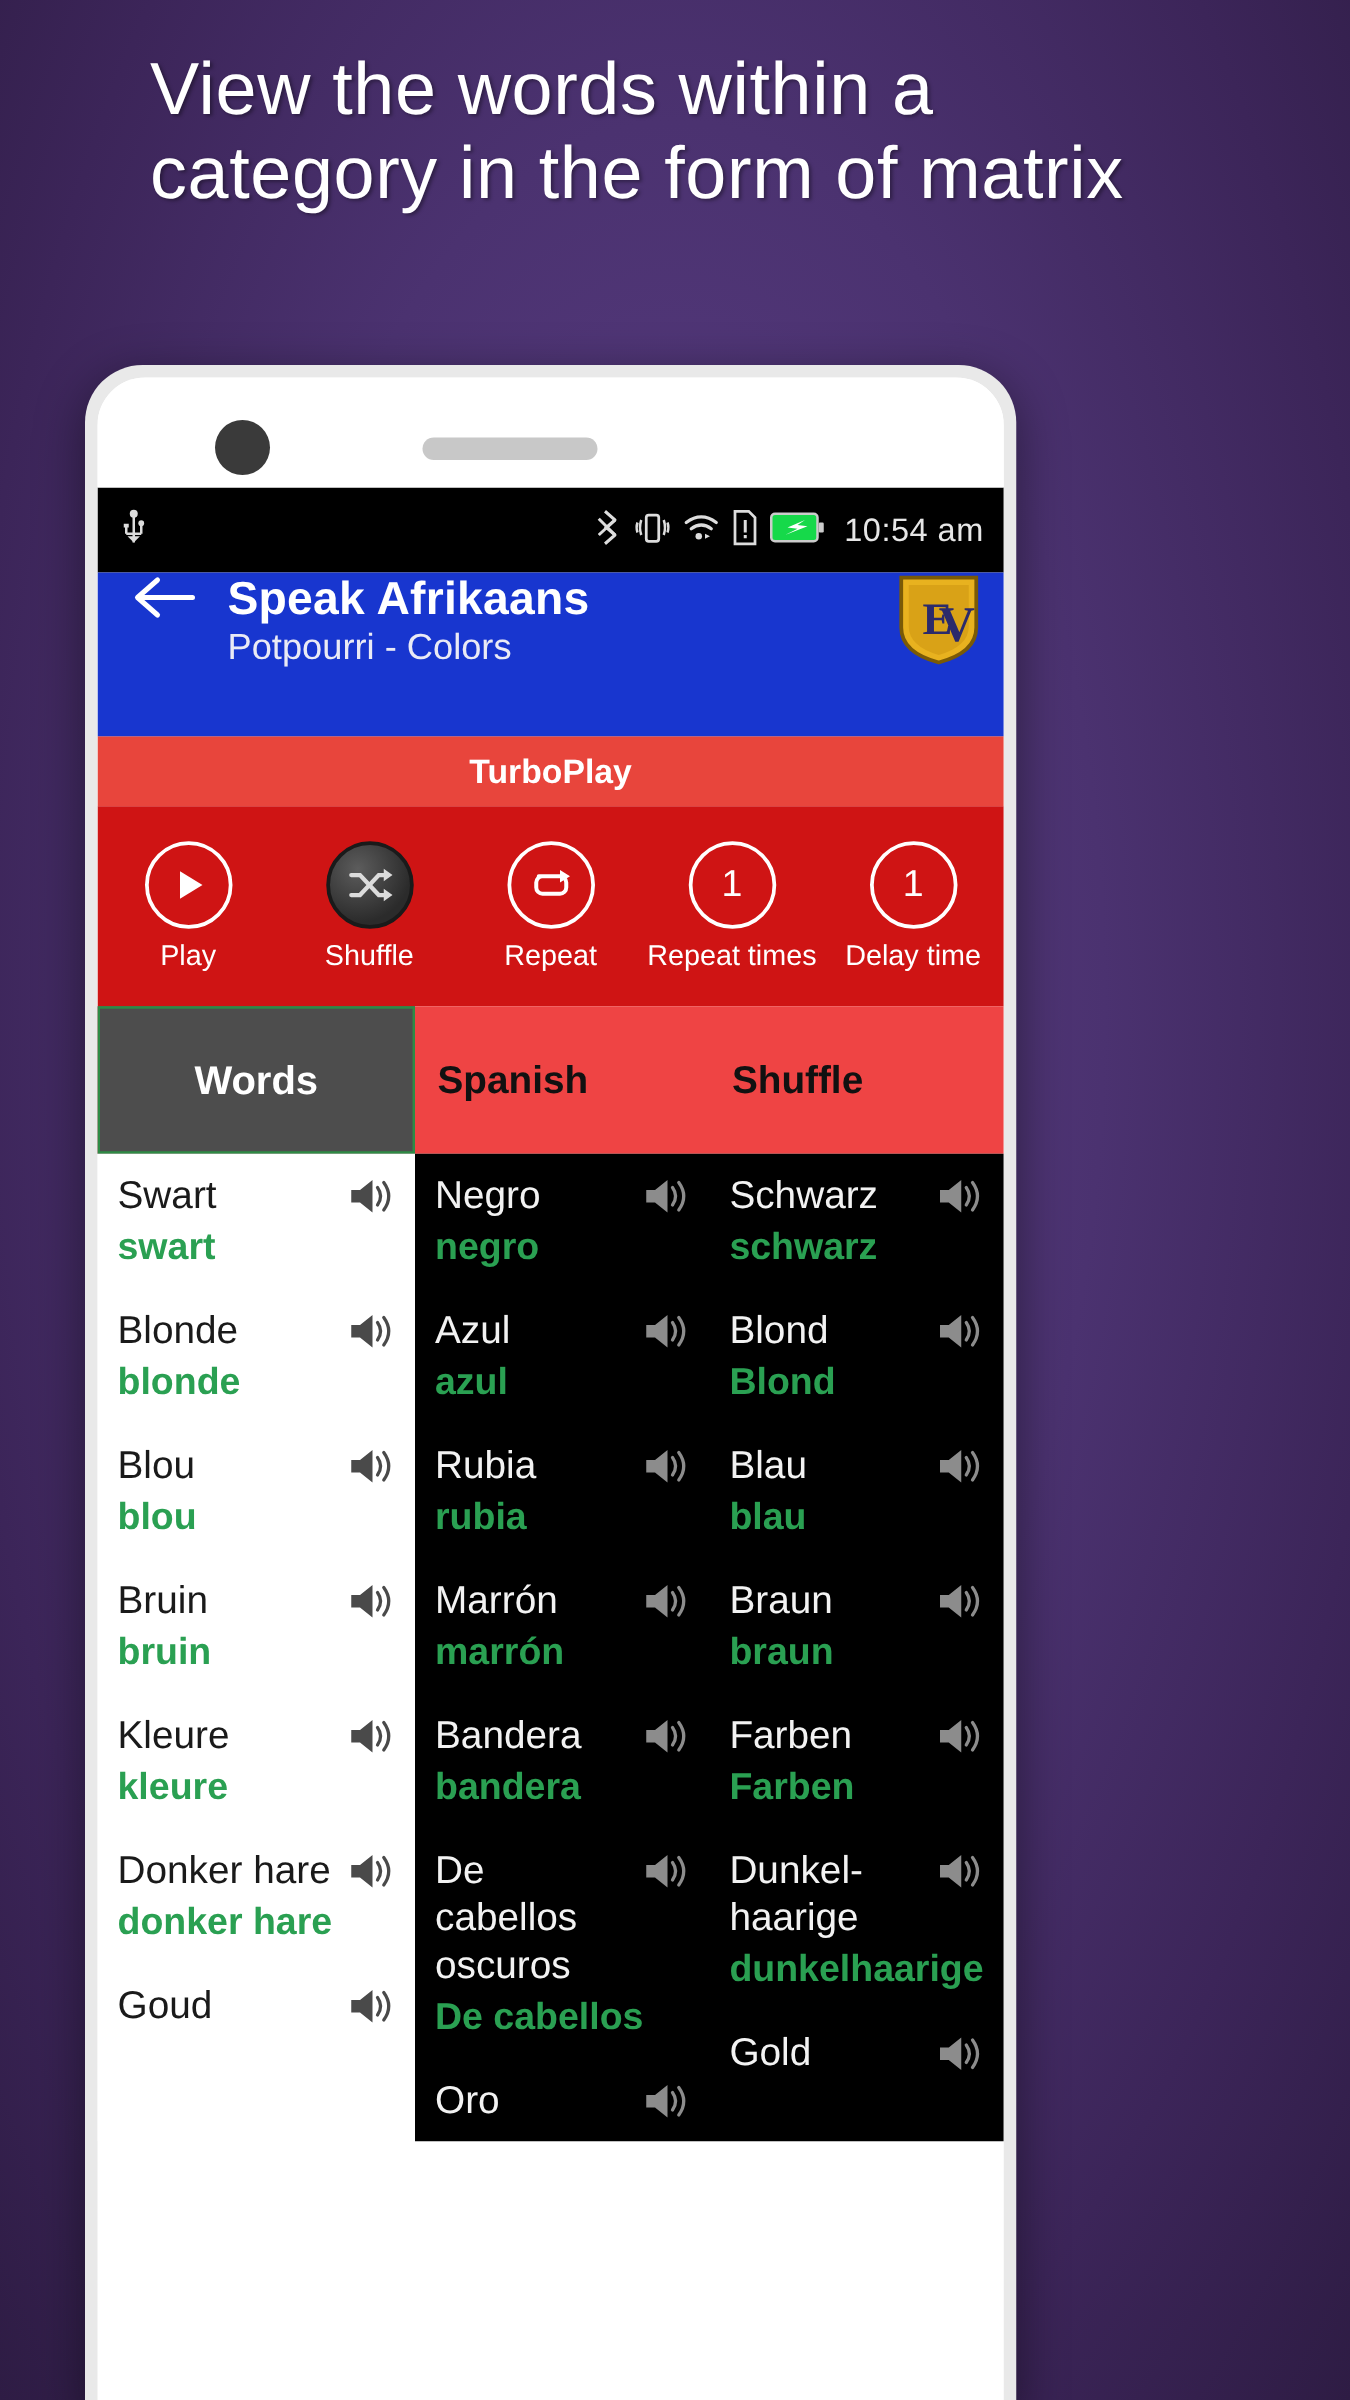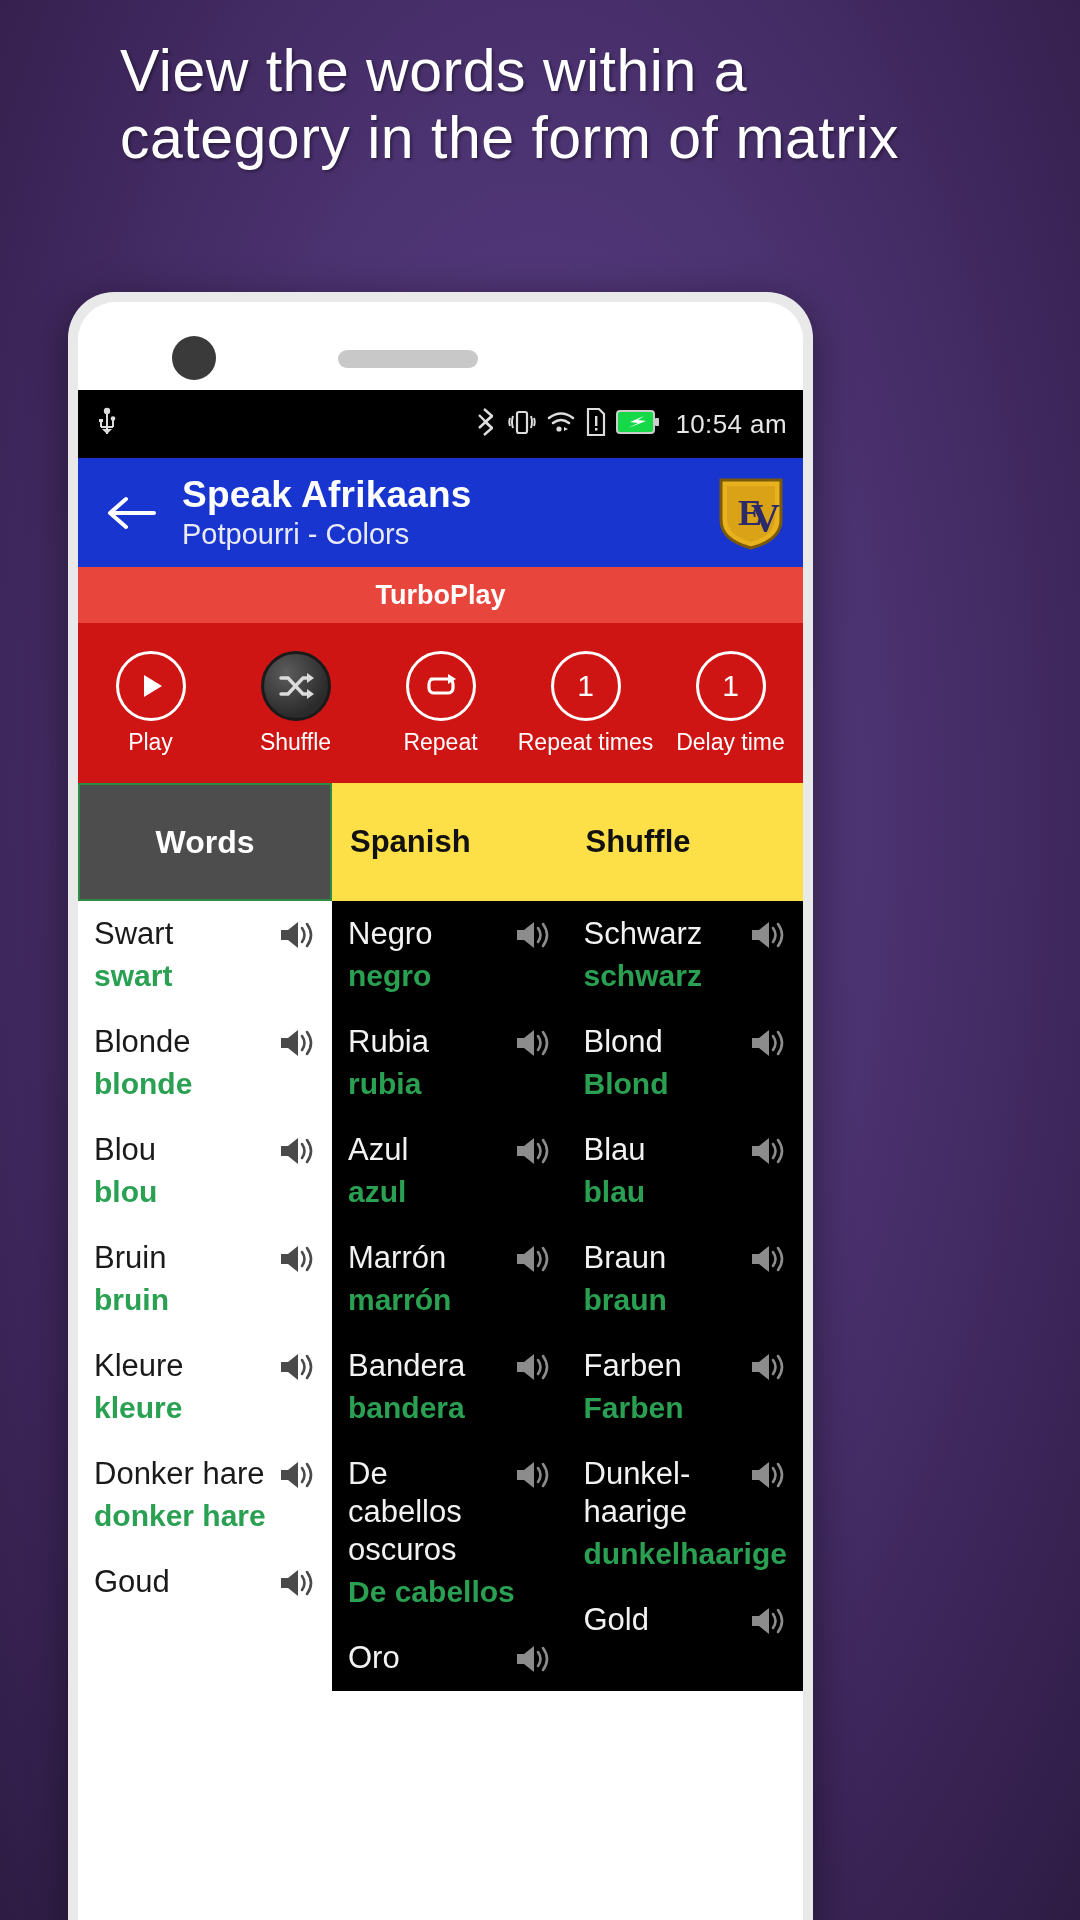--- a/index.html
+++ b/index.html
@@ -65,22 +65,22 @@
     color:#e8e8e8;
   }
   .sb-left { display:flex; align-items:center; gap:6px; }
   .sb-right { margin-left:auto; display:flex; align-items:center; gap:9px; }
   .sb-ic { display:block; }
   .sb-clock { font-size:26px; color:#e6e6e6; margin-left:6px; letter-spacing:.4px; }
 
   
   .appbar {
     background:#1836cf;
-    height:109px;
-    display:flex; align-items:center;
+    height:131px;
+    display:flex; align-items:flex-start;
     padding:0 18px 0 22px;
     position:relative;
   }
   .back-arrow { width:62px; flex:0 0 62px; display:flex; align-items:center; justify-content:center; }
   .titles { margin-left:20px; }
   .app-title { color:#fff; font-size:37px; font-weight:bold; line-height:42px; letter-spacing:.2px; }
   .app-sub   { color:#eaeaf5; font-size:29px; line-height:36px; font-weight:400; }
   .ev-logo { margin-left:auto; width:68px; height:74px; position:relative; }
 
   
@@ -103,21 +103,21 @@
     display:flex; align-items:center; justify-content:center;
     color:#fff; font-size:30px;
   }
   .tb-circle.filled {
     background:radial-gradient(circle at 35% 30%, #5c5c5c, #2b2b2b 70%);
     border:3px solid #1a1a1a;
   }
   .tb-label { color:#fff; font-size:23px; white-space:nowrap; }
 
   
-  .colhead { display:flex; height:118px; background:#fde047; }
+  .colhead { display:flex; height:118px; background:#ef4444; }
   .colhead .ch-words {
     width:254px; background:#4d4d4d;
     border:2px solid #2e8b45;
     display:flex; align-items:center; justify-content:center;
     color:#fff; font-size:32px; font-weight:bold;
   }
   .colhead .ch {
     flex:1; display:flex; align-items:center;
     padding-left:18px;
     color:#111; font-size:31px; font-weight:bold;
@@ -392,41 +392,41 @@
                   <svg width="40" height="32" viewBox="0 0 40 32">
                     <path d="M3 11 h7 L20 3 v26 L10 21 H3 z" fill="#8c8c8c"></path>
                     <path d="M24 9 q5 7 0 14 M29 5 q8 11 0 22" stroke="#8c8c8c" stroke-width="2.6" fill="none" stroke-linecap="round"></path>
                   </svg>
                 </span>
               </div>
             <div class="line2">negro</div>
           </div>
           <div class="cell">
             <div class="line1">
+                <span class="w">Azul</span>
+                <span class="spk">
+                  <svg width="40" height="32" viewBox="0 0 40 32">
+                    <path d="M3 11 h7 L20 3 v26 L10 21 H3 z" fill="#8c8c8c"></path>
+                    <path d="M24 9 q5 7 0 14 M29 5 q8 11 0 22" stroke="#8c8c8c" stroke-width="2.6" fill="none" stroke-linecap="round"></path>
+                  </svg>
+                </span>
+              </div>
+            <div class="line2">azul</div>
+          </div>
+          <div class="cell">
+            <div class="line1">
                 <span class="w">Rubia</span>
                 <span class="spk">
                   <svg width="40" height="32" viewBox="0 0 40 32">
                     <path d="M3 11 h7 L20 3 v26 L10 21 H3 z" fill="#8c8c8c"></path>
                     <path d="M24 9 q5 7 0 14 M29 5 q8 11 0 22" stroke="#8c8c8c" stroke-width="2.6" fill="none" stroke-linecap="round"></path>
                   </svg>
                 </span>
               </div>
             <div class="line2">rubia</div>
-          </div>
-          <div class="cell">
-            <div class="line1">
-                <span class="w">Azul</span>
-                <span class="spk">
-                  <svg width="40" height="32" viewBox="0 0 40 32">
-                    <path d="M3 11 h7 L20 3 v26 L10 21 H3 z" fill="#8c8c8c"></path>
-                    <path d="M24 9 q5 7 0 14 M29 5 q8 11 0 22" stroke="#8c8c8c" stroke-width="2.6" fill="none" stroke-linecap="round"></path>
-                  </svg>
-                </span>
-              </div>
-            <div class="line2">azul</div>
           </div>
           <div class="cell">
             <div class="line1">
                 <span class="w">Marrón</span>
                 <span class="spk">
                   <svg width="40" height="32" viewBox="0 0 40 32">
                     <path d="M3 11 h7 L20 3 v26 L10 21 H3 z" fill="#8c8c8c"></path>
                     <path d="M24 9 q5 7 0 14 M29 5 q8 11 0 22" stroke="#8c8c8c" stroke-width="2.6" fill="none" stroke-linecap="round"></path>
                   </svg>
                 </span>

